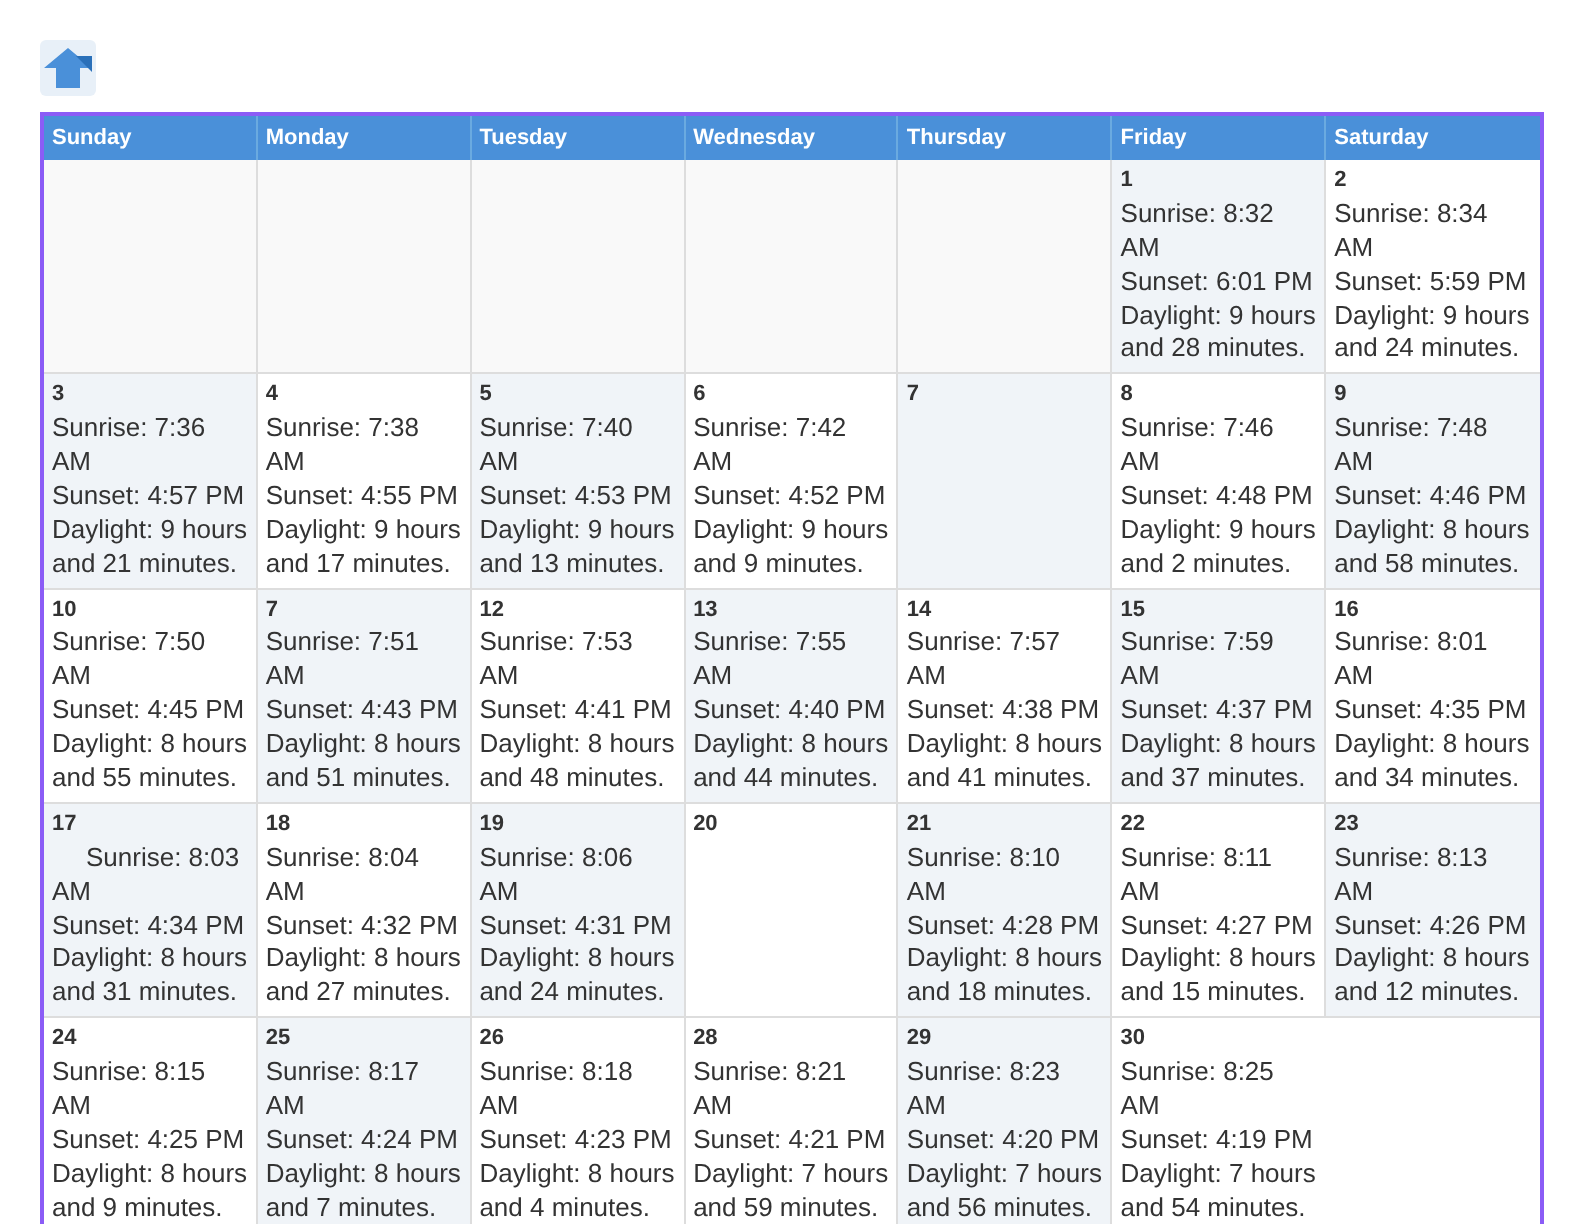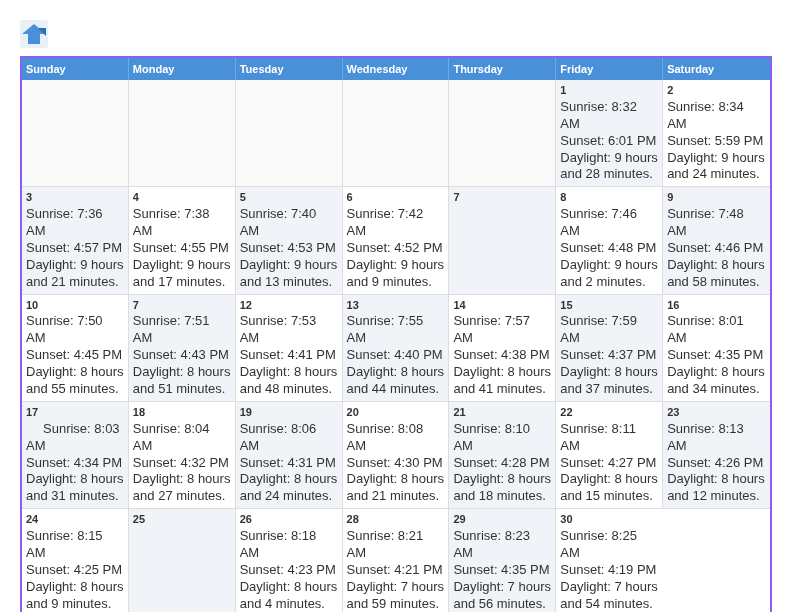--- a/index.html
+++ b/index.html
@@ -211,46 +211,46 @@
         <div class="cal-row">
           <div class="cal-cell shaded"><span class="day-num">17</span><span class="cell-text" style="white-space: pre-line; margin-left: 17px;">Sunrise: 8:03 AM
 Sunset: 4:34 PM
 Daylight: 8 hours and 31 minutes.</span></div>
           <div class="cal-cell"><span class="day-num">18</span><span class="cell-text" style="white-space: pre-line;">Sunrise: 8:04 AM
 Sunset: 4:32 PM
 Daylight: 8 hours and 27 minutes.</span></div>
           <div class="cal-cell shaded"><span class="day-num">19</span><span class="cell-text" style="white-space: pre-line;">Sunrise: 8:06 AM
 Sunset: 4:31 PM
 Daylight: 8 hours and 24 minutes.</span></div>
-          <div class="cal-cell"><span class="day-num">20</span><span class="cell-text" style="white-space: pre-line;">Sunrise: 8:08 AM
-Sunset: 4:30 PM
-Daylight: 8 hours and 21 minutes.</span></div>
+          <div class="cal-cell"><span class="day-num">20</span></div>
           <div class="cal-cell shaded"><span class="day-num">21</span><span class="cell-text" style="white-space: pre-line;">Sunrise: 8:10 AM
 Sunset: 4:28 PM
 Daylight: 8 hours and 18 minutes.</span></div>
           <div class="cal-cell"><span class="day-num">22</span><span class="cell-text" style="white-space: pre-line;">Sunrise: 8:11 AM
 Sunset: 4:27 PM
 Daylight: 8 hours and 15 minutes.</span></div>
           <div class="cal-cell shaded"><span class="day-num">23</span><span class="cell-text" style="white-space: pre-line;">Sunrise: 8:13 AM
 Sunset: 4:26 PM
 Daylight: 8 hours and 12 minutes.</span></div>
         </div>
         <div class="cal-row">
           <div class="cal-cell"><span class="day-num">24</span><span class="cell-text" style="white-space: pre-line;">Sunrise: 8:15 AM
 Sunset: 4:25 PM
 Daylight: 8 hours and 9 minutes.</span></div>
-          <div class="cal-cell shaded"><span class="day-num">25</span></div>
+          <div class="cal-cell shaded"><span class="day-num">25</span><span class="cell-text" style="white-space: pre-line;">Sunrise: 8:17 AM
+Sunset: 4:24 PM
+Daylight: 8 hours and 7 minutes.</span></div>
           <div class="cal-cell"><span class="day-num">26</span><span class="cell-text" style="white-space: pre-line;">Sunrise: 8:18 AM
 Sunset: 4:23 PM
 Daylight: 8 hours and 4 minutes.</span></div>
           <div class="cal-cell"><span class="day-num">28</span><span class="cell-text" style="white-space: pre-line;">Sunrise: 8:21 AM
 Sunset: 4:21 PM
 Daylight: 7 hours and 59 minutes.</span></div>
           <div class="cal-cell shaded"><span class="day-num">29</span><span class="cell-text" style="white-space: pre-line;">Sunrise: 8:23 AM
-Sunset: 4:35 PM
+Sunset: 4:20 PM
 Daylight: 7 hours and 56 minutes.</span></div>
           <div class="cal-cell"><span class="day-num">30</span><span class="cell-text" style="white-space: pre-line;">Sunrise: 8:25 AM
 Sunset: 4:19 PM
 Daylight: 7 hours and 54 minutes.</span></div>
         </div>
       </div>
   </div>
 </div>
 
 </body></html>

